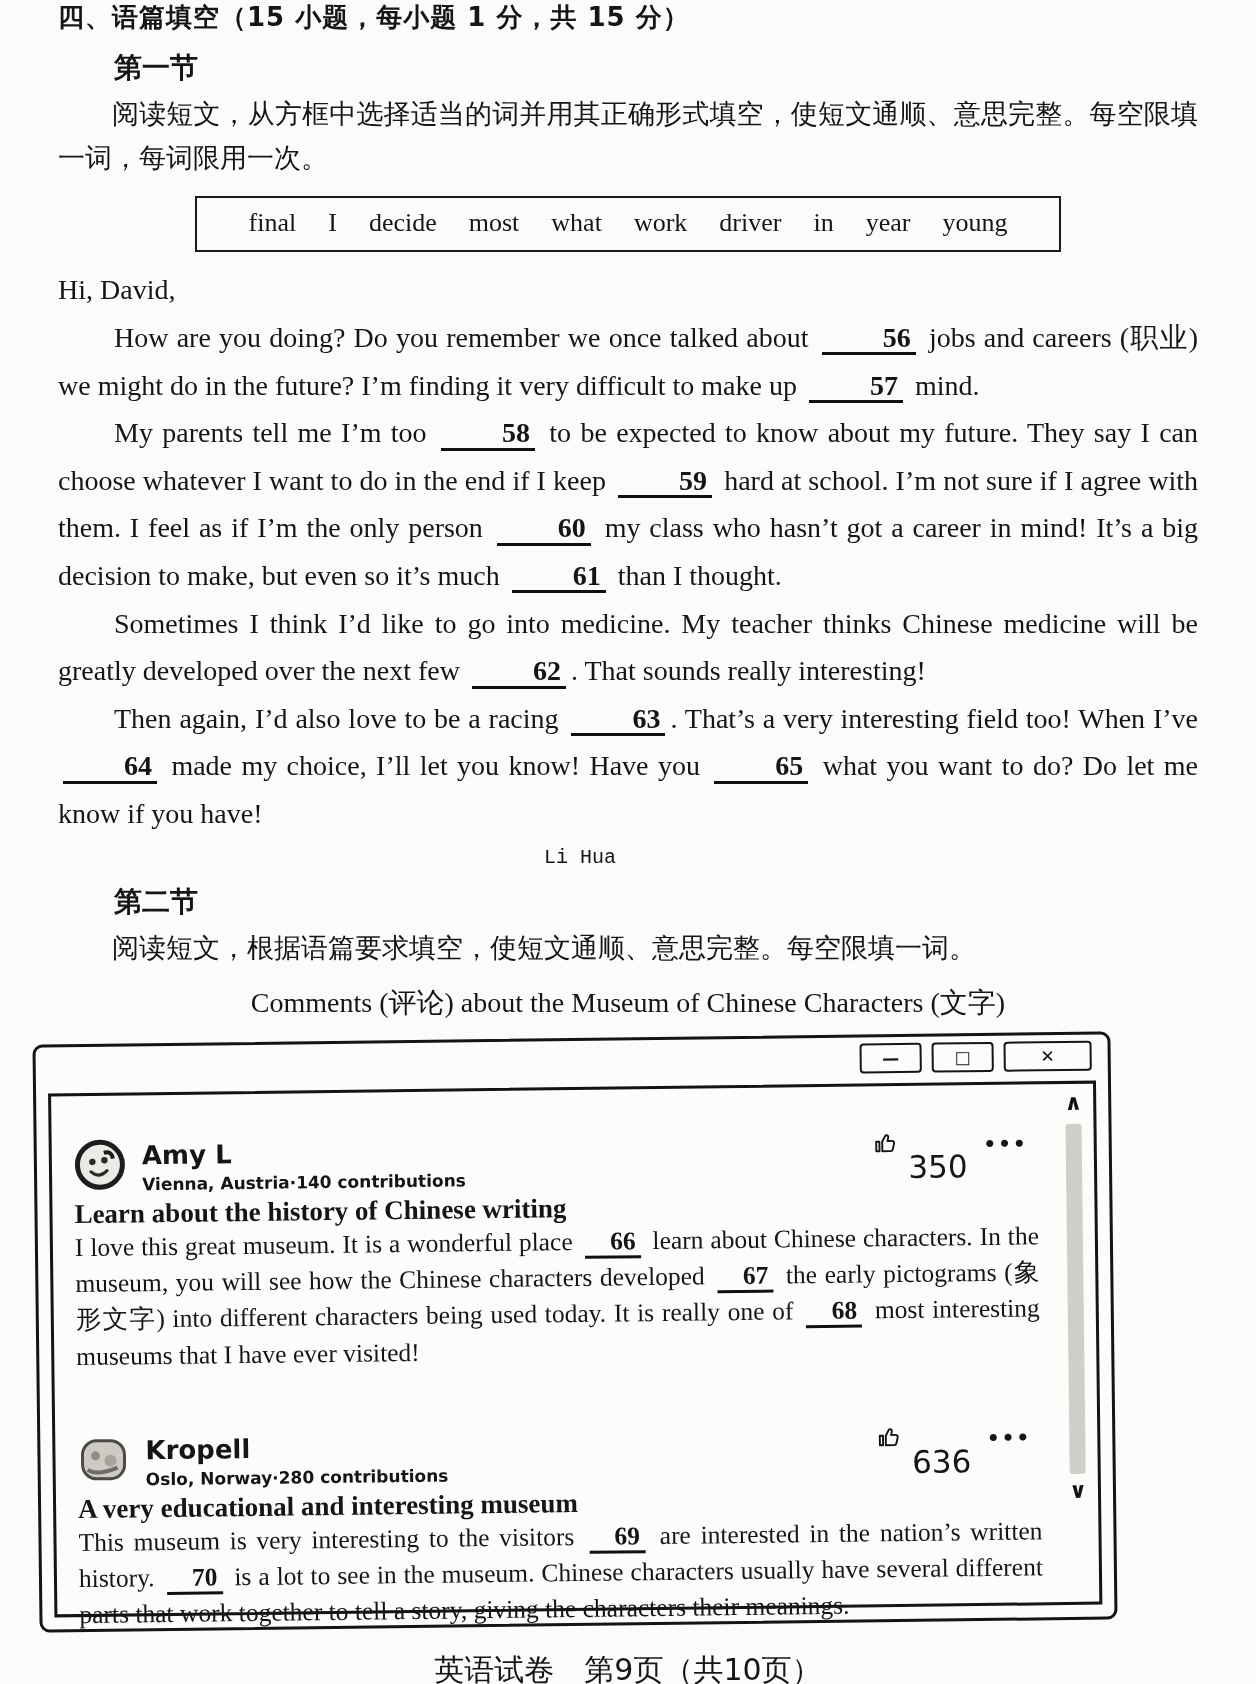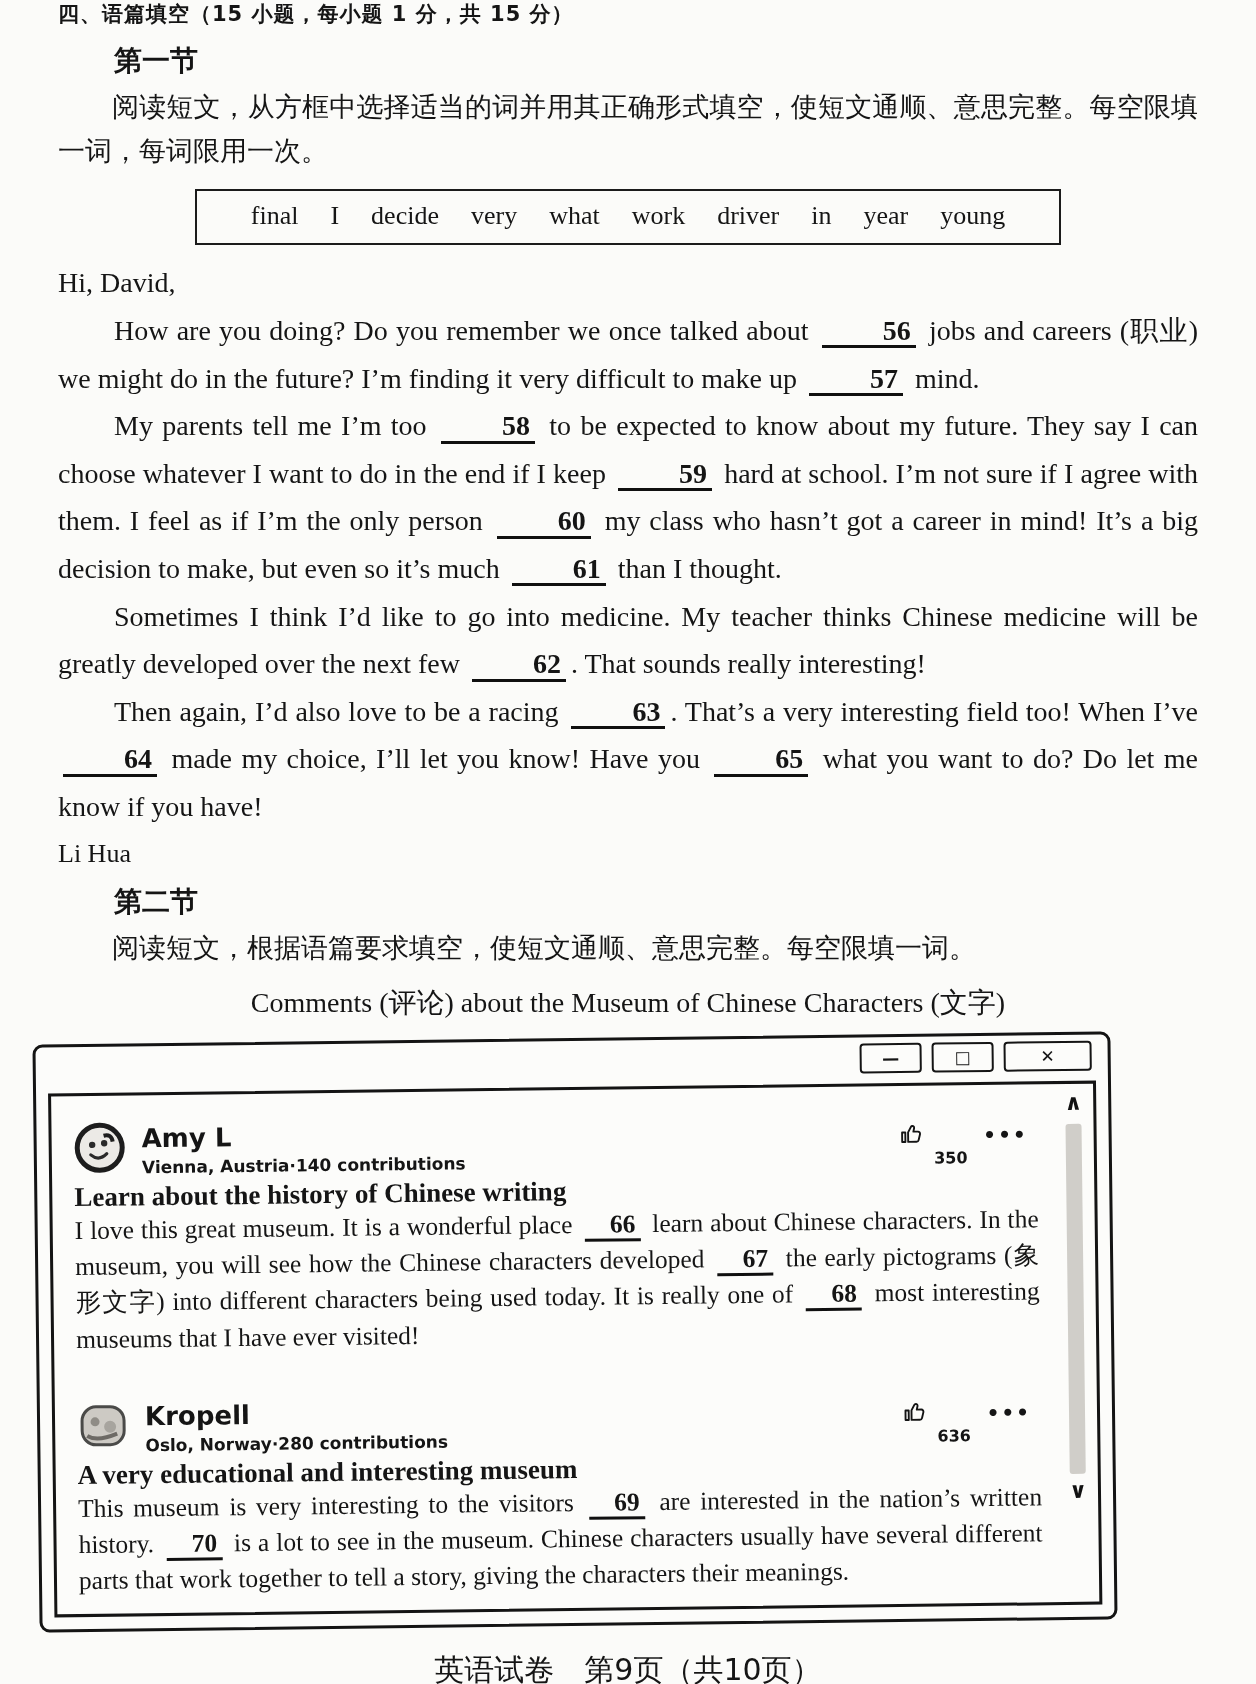--- a/index.html
+++ b/index.html
@@ -2,36 +2,36 @@
 <html><head>
 <meta charset="utf-8">
 <style>
   * { margin:0; padding:0; box-sizing:border-box; }
   html,body { background:#e9e8e6; }
   body { width:1256px; font-family:"Liberation Serif","DejaVu Serif",serif; color:#151515; }
   .page { position:relative; width:1256px; height:1684px; background:#fbfbf9; overflow:hidden;
           padding:4px 58px 0 58px; }
 
   .sec-title { font-family:"DejaVu Sans","Liberation Sans",sans-serif; font-weight:bold;
-               font-size:21px; letter-spacing:1px; margin-top:-4px; }
+               font-size:26px; letter-spacing:1px; margin-top:-4px; }
   .part-label { font-family:"DejaVu Sans","Liberation Sans",sans-serif; font-weight:bold;
                 font-size:28px; margin:14px 0 6px 56px; }
   .instructions { font-size:27px; line-height:1.62; text-indent:2em; text-align:justify; }
 
   .word-bank { border:2.5px solid #1b1b1b; margin:16px auto 10px auto; width:866px;
                padding:10px 18px 12px 18px; display:flex; justify-content:center; gap:32px;
                font-size:26px; }
   .word-bank span { white-space:nowrap; }
 
   .letter { margin-top:14px; }
   .para { font-size:28px; line-height:1.70; text-align:justify; }
   .para.indent { text-indent:2em; }
   .blank { display:inline-block; min-width:56px; padding:0 5px 0 5px; margin:0 5px;
            text-align:right; font-weight:bold; border-bottom:3px solid #101010; line-height:1.05; }
-  .signature { font-size:26px; text-align:left; margin:8px 96px 0 0; }
+  .signature { font-size:20px; text-align:center; margin:8px 96px 0 0;font-family:Liberation Mono, monospace; }
 
   .comments-title { font-size:28px; text-align:center; margin-top:14px; }
 
   .window { position:relative; width:1078px; height:588px; margin:16px 0 0 -22px;
             border:3.5px solid #141414; border-radius:10px; background:#fcfcfa;
             transform:rotate(-0.7deg); padding:46px 12px 12px 12px; }
   .titlebar { position:absolute; top:6px; right:16px; display:flex; gap:10px; }
   .wbtn { display:flex; align-items:center; justify-content:center; height:30px; width:62px;
           border:2.5px solid #141414; border-radius:4px; background:#fcfcfa;
           font-family:"DejaVu Sans","Liberation Sans",sans-serif; font-weight:bold; font-size:17px; }
@@ -47,21 +47,21 @@
               border-radius:3px; opacity:.85; }
 
   .review { margin-top:6px; }
   .review + .review { margin-top:34px; }
   .rev-head { display:flex; align-items:flex-end; }
   .avatar { flex:0 0 auto; margin-right:16px; }
   .who { display:flex; flex-direction:column; justify-content:flex-end; }
   .rname { font-family:"DejaVu Sans","Liberation Sans",sans-serif; font-weight:bold; font-size:26px; line-height:1.15; }
   .rloc  { font-family:"DejaVu Sans","Liberation Sans",sans-serif; font-weight:bold; font-size:17px; margin-top:3px; }
   .likes { margin-left:auto; display:flex; align-items:center; gap:10px; padding-right:10px; }
-  .lcount { font-family:"DejaVu Sans","Liberation Sans",sans-serif; font-weight:bold; font-size:16px;margin-top:45px; }
+  .lcount { font-family:"DejaVu Sans","Liberation Sans",sans-serif; font-weight:normal; font-size:31px;margin-top:45px; }
   .more { font-family:"DejaVu Sans","Liberation Sans",sans-serif; font-weight:bold; font-size:20px;
           letter-spacing:2px; margin-left:6px; }
   .rhead2 { font-weight:bold; font-size:27px; margin-top:4px; }
   .rbody { font-size:25.5px; line-height:1.42; text-align:justify; }
 
   .footer { font-size:30px; text-align:center; margin-top:24px;
             font-family:"DejaVu Sans","Liberation Sans",sans-serif; }
 </style>
 </head>
 <body>
@@ -70,21 +70,21 @@
 
   <div class="sec-title">四、语篇填空（15 小题，每小题 1 分，共 15 分）</div>
 
   <div class="part-label">第一节</div>
   <p class="instructions">阅读短文，从方框中选择适当的词并用其正确形式填空，使短文通顺、意思完整。每空限填一词，每词限用一次。</p>
 
   <div class="word-bank">
       <span>final</span>
       <span>I</span>
       <span>decide</span>
-      <span>very</span>
+      <span>most</span>
       <span>what</span>
       <span>work</span>
       <span>driver</span>
       <span>in</span>
       <span>year</span>
       <span>young</span>
     </div>
 
   <div class="letter">
     <p class="para">Hi, David,</p>

